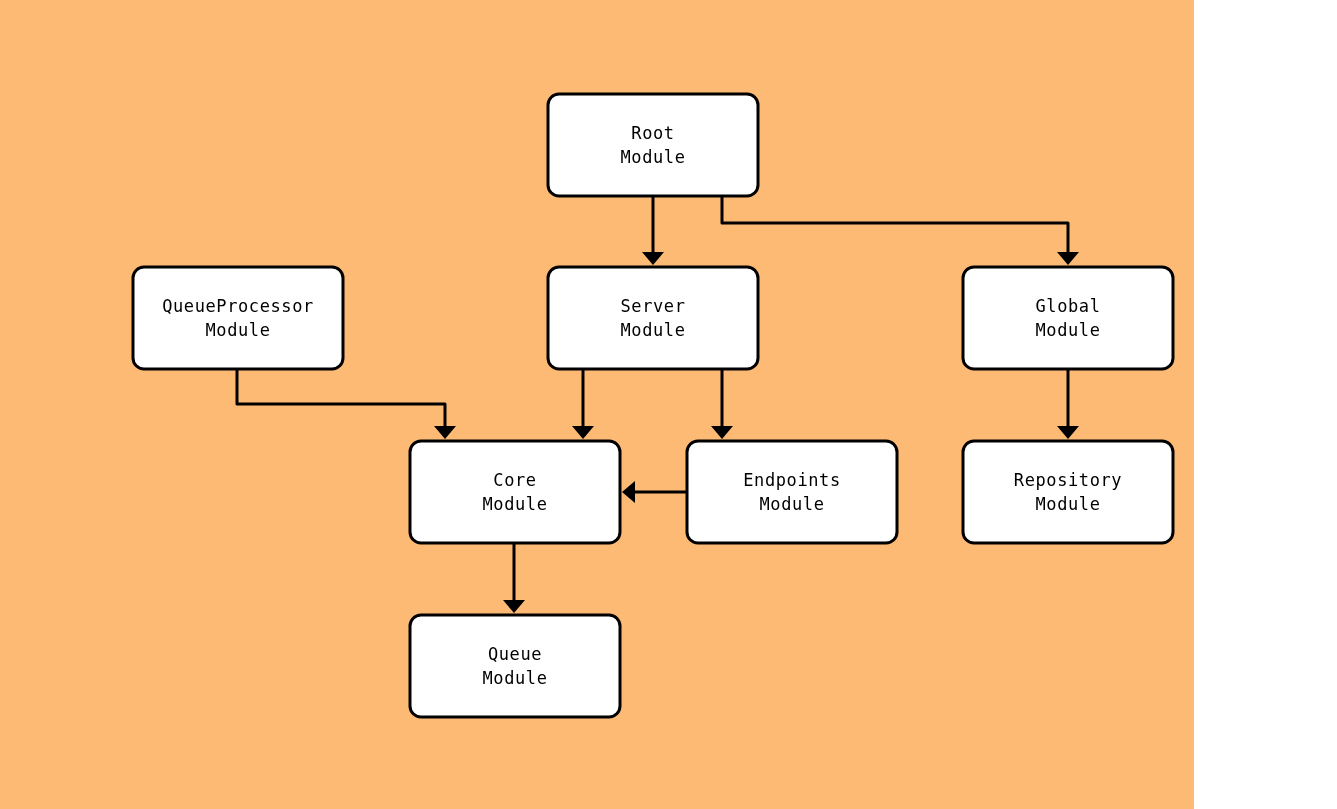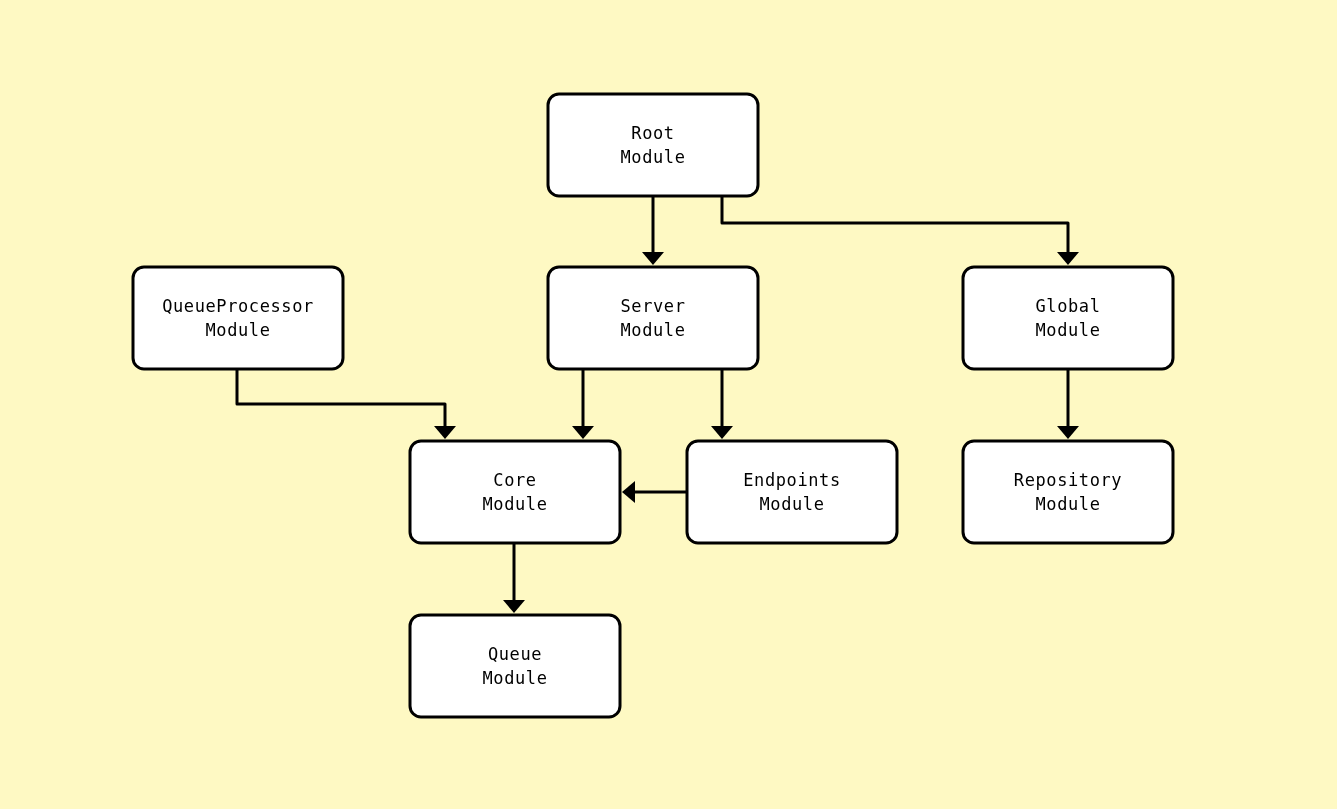--- a/index.html
+++ b/index.html
@@ -9,23 +9,23 @@
     background: #ffffff;
   }
   body {
     width: 1337px;
     height: 809px;
     overflow: hidden;
     font-family: "DejaVu Sans Mono", "Liberation Mono", monospace;
   }
   #diagram-root {
     position: relative;
-    width: 1337px;
+    width: 1194px;
     height: 809px;
-    background: #fef9c3;
+    background: #fdba74;
   }
   svg#graph-canvas {
     position: absolute;
     top: 0;
     left: 0;
     width: 1337px;
     height: 809px;
     display: block;
   }
   .node-rect {

